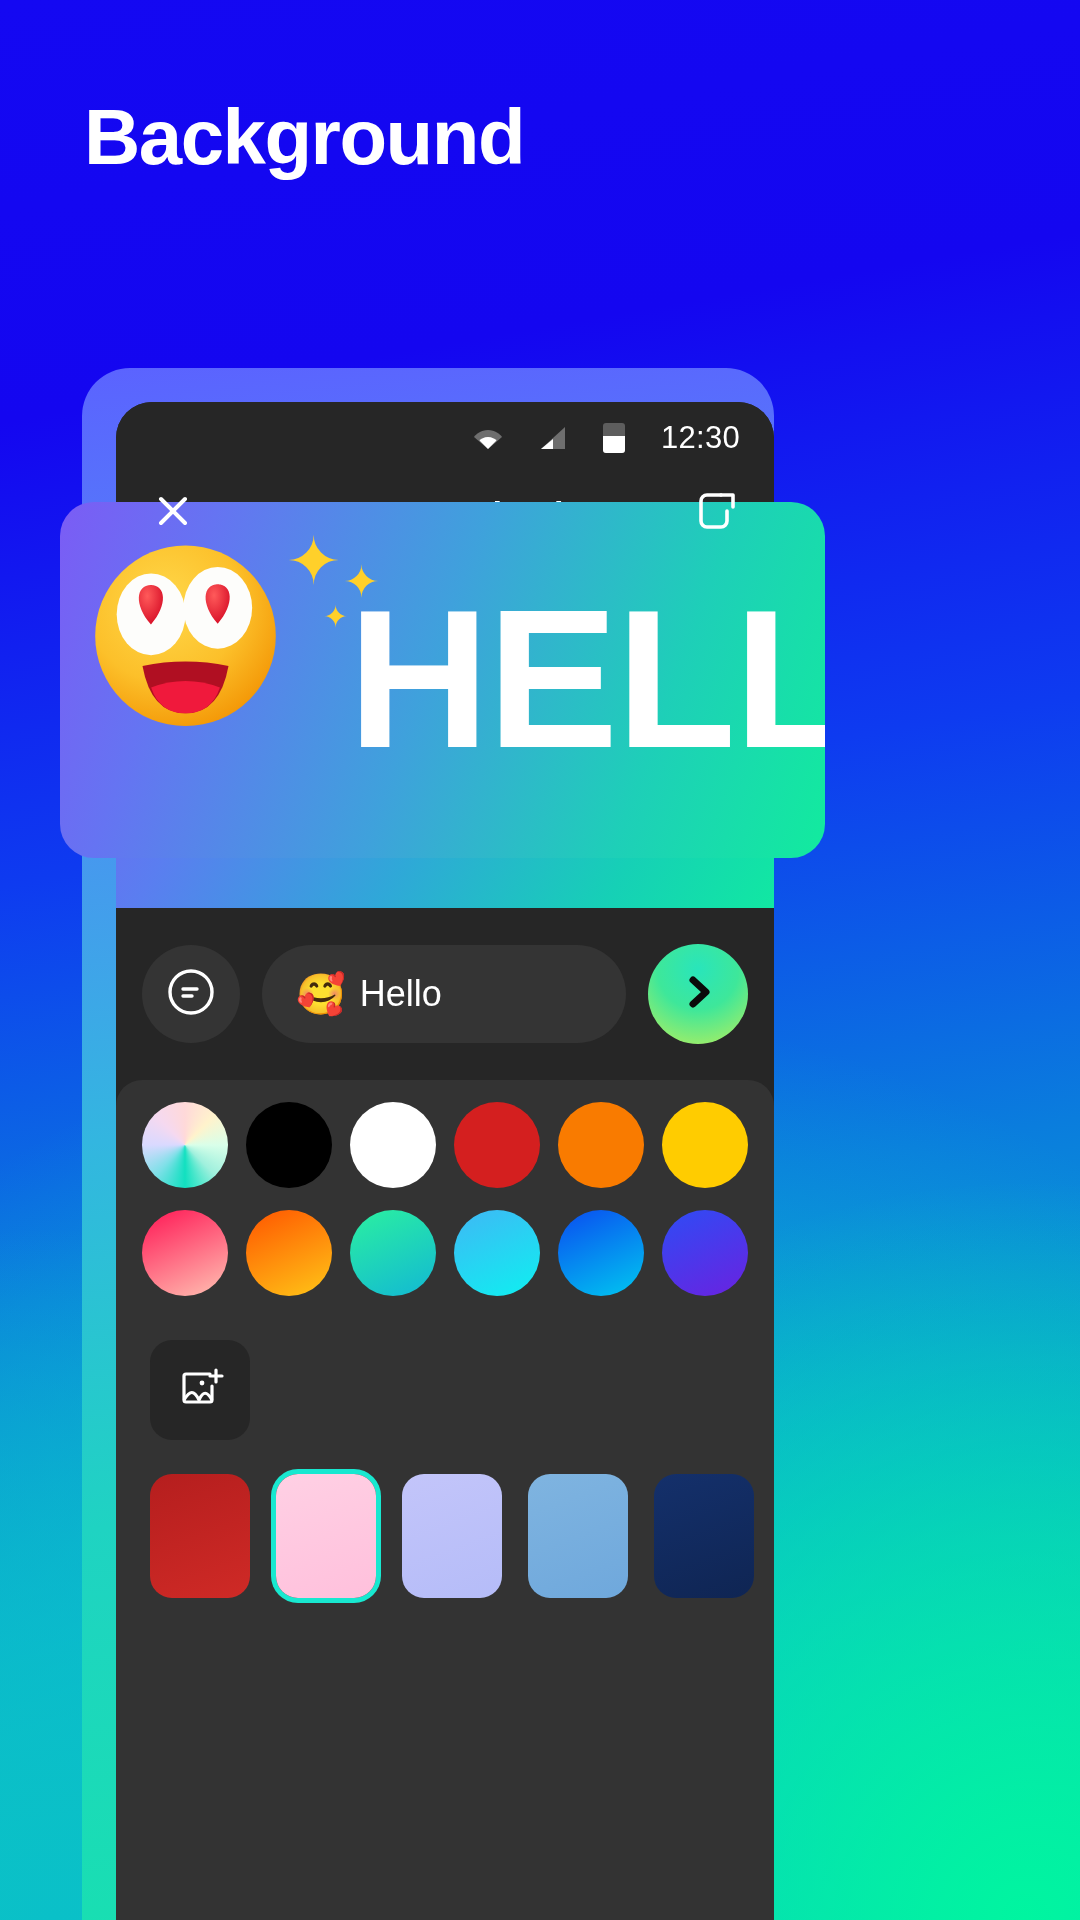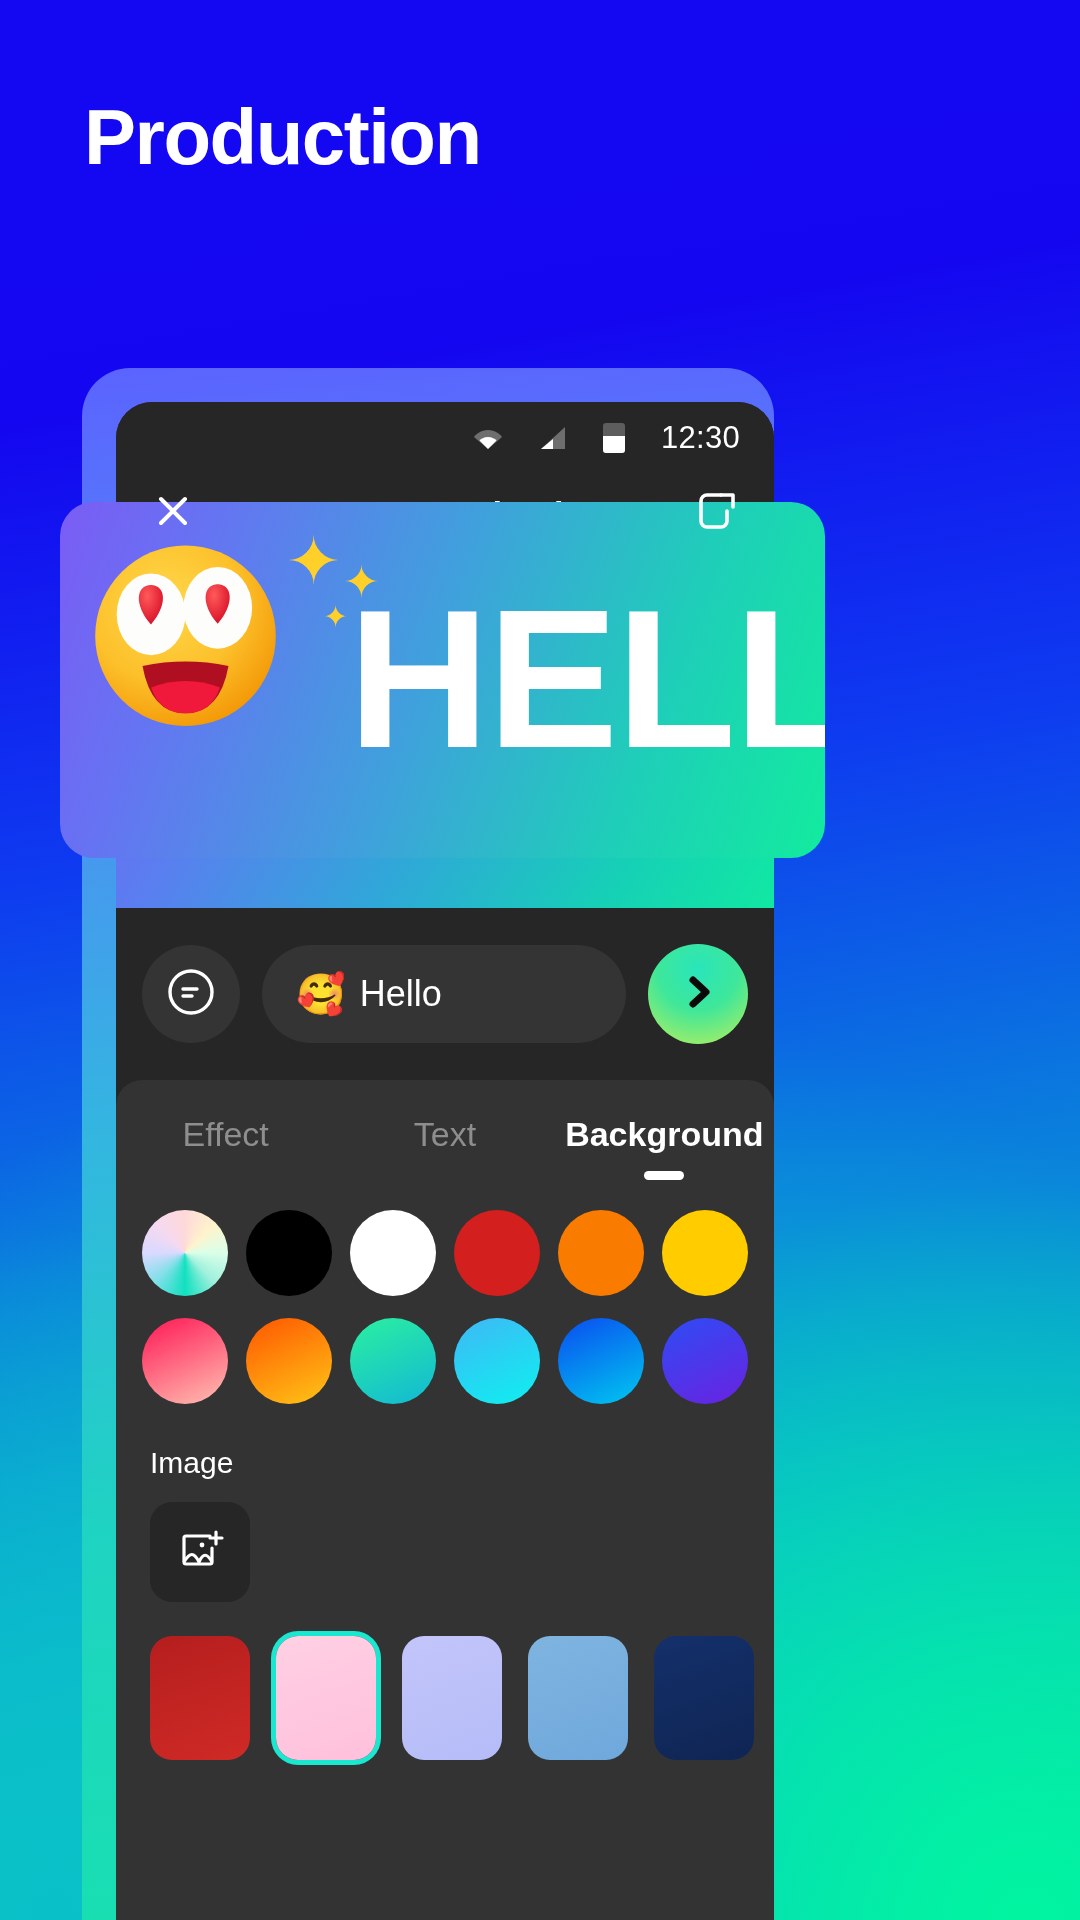--- a/index.html
+++ b/index.html
@@ -129,21 +129,21 @@
   .thumb {
     width:100px; height:124px; border-radius:22px; flex:0 0 auto; cursor:pointer;
     position:relative; overflow:hidden;
   }
   .thumb.selected { box-shadow:0 0 0 5px #18e8d0; }
 </style>
 </head>
 <body>
 
 <div class="headline">
-  <div>Production</div>
+  <div>Background</div>
 </div>
 
 <div class="phone-frame">
   <div class="phone-screen">
 
     <div class="statusbar">
       <span class="sb-wifi">
         <svg width="30" height="24" viewBox="0 0 30 24">
           <path d="M15 4 C8 4 3 8 1 11 L15 23 L29 11 C27 8 22 4 15 4 Z" fill="#6e6e6e"></path>
           <path d="M15 11 C11 11 8 13 6.5 14.6 L15 23 L23.5 14.6 C22 13 19 11 15 11 Z" fill="#ffffff"></path>
@@ -200,46 +200,40 @@
         <span>
           <svg width="46" height="46" viewBox="0 0 46 46">
             <path d="M18 11 L31 23 L18 35" stroke="#0a0a0a" stroke-width="7" fill="none" stroke-linecap="round" stroke-linejoin="round"></path>
           </svg>
         </span>
       </div>
     </div>
 
     <div class="sheet">
 
-      <div class="tabs">
-        <div class="tab">Effect</div>
-        <div class="tab">Text</div>
-        <div class="tab active">Background</div>
-      </div>
 
       <div class="swatch-grid">
         <div class="swatch-row">
           <div class="swatch" style="background:conic-gradient(#ffd9d9,#fff3cc,#d9ffe9,#9ff0dd,#11e0c0,#7fe0e8,#d9d9ff,#f5d9f0,#ffd9d9)"></div>
           <div class="swatch" style="background: rgb(0, 0, 0);"></div>
           <div class="swatch" style="background: rgb(255, 255, 255);"></div>
           <div class="swatch" style="background: rgb(212, 31, 31);"></div>
           <div class="swatch" style="background: rgb(249, 123, 0);"></div>
           <div class="swatch" style="background: rgb(255, 204, 0);"></div>
         </div>
         <div class="swatch-row">
           <div class="swatch" style="background: linear-gradient(155deg, rgb(255, 22, 84) 0%, rgb(255, 194, 179) 100%);"></div>
           <div class="swatch" style="background: linear-gradient(155deg, rgb(255, 85, 0) 0%, rgb(255, 198, 23) 100%);"></div>
           <div class="swatch" style="background: linear-gradient(155deg, rgb(43, 240, 160) 0%, rgb(18, 184, 212) 100%);"></div>
           <div class="swatch" style="background: linear-gradient(155deg, rgb(63, 184, 245) 0%, rgb(14, 240, 240) 100%);"></div>
           <div class="swatch" style="background: linear-gradient(155deg, rgb(10, 76, 240) 0%, rgb(0, 200, 240) 100%);"></div>
           <div class="swatch" style="background: linear-gradient(155deg, rgb(46, 76, 245) 0%, rgb(106, 34, 224) 100%);"></div>
         </div>
       </div>
 
-      <div class="section-label">Image</div>
 
       <div class="image-row">
         <div class="add-image">
           <span>
             <svg width="56" height="56" viewBox="0 0 56 56">
               <path d="M38 14 H14 a2 2 0 0 0 -2 2 v24 a2 2 0 0 0 2 2 h24 a2 2 0 0 0 2 -2 V26" stroke="#fff" stroke-width="3.2" fill="none" stroke-linecap="round"></path>
               <path d="M12 40 C18 30 22 30 27 40 C31 31 35 31 40 40" stroke="#fff" stroke-width="3.2" fill="none" stroke-linejoin="round"></path>
               <circle cx="30" cy="23" r="2.4" fill="#fff"></circle>
               <path d="M44 10 V22 M38 16 H50" stroke="#fff" stroke-width="3.2" stroke-linecap="round"></path>
             </svg>

